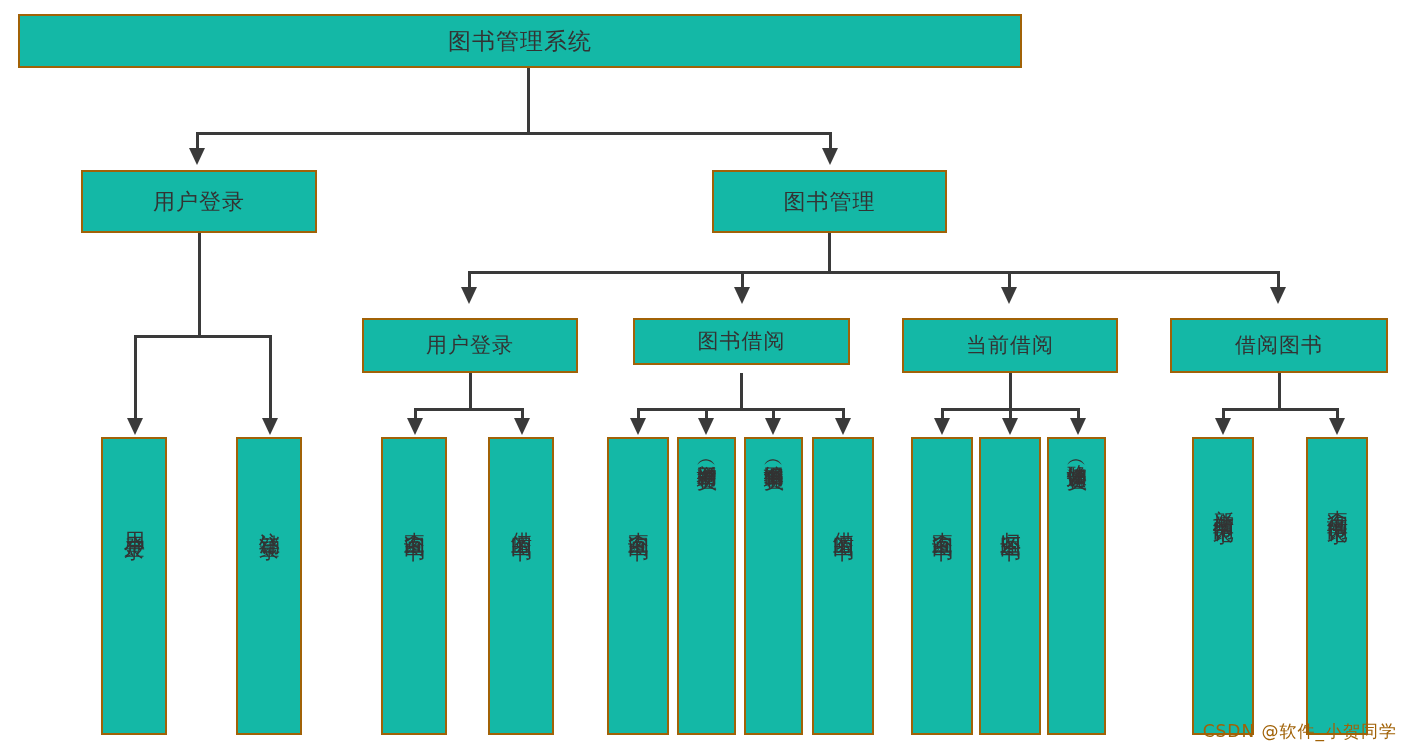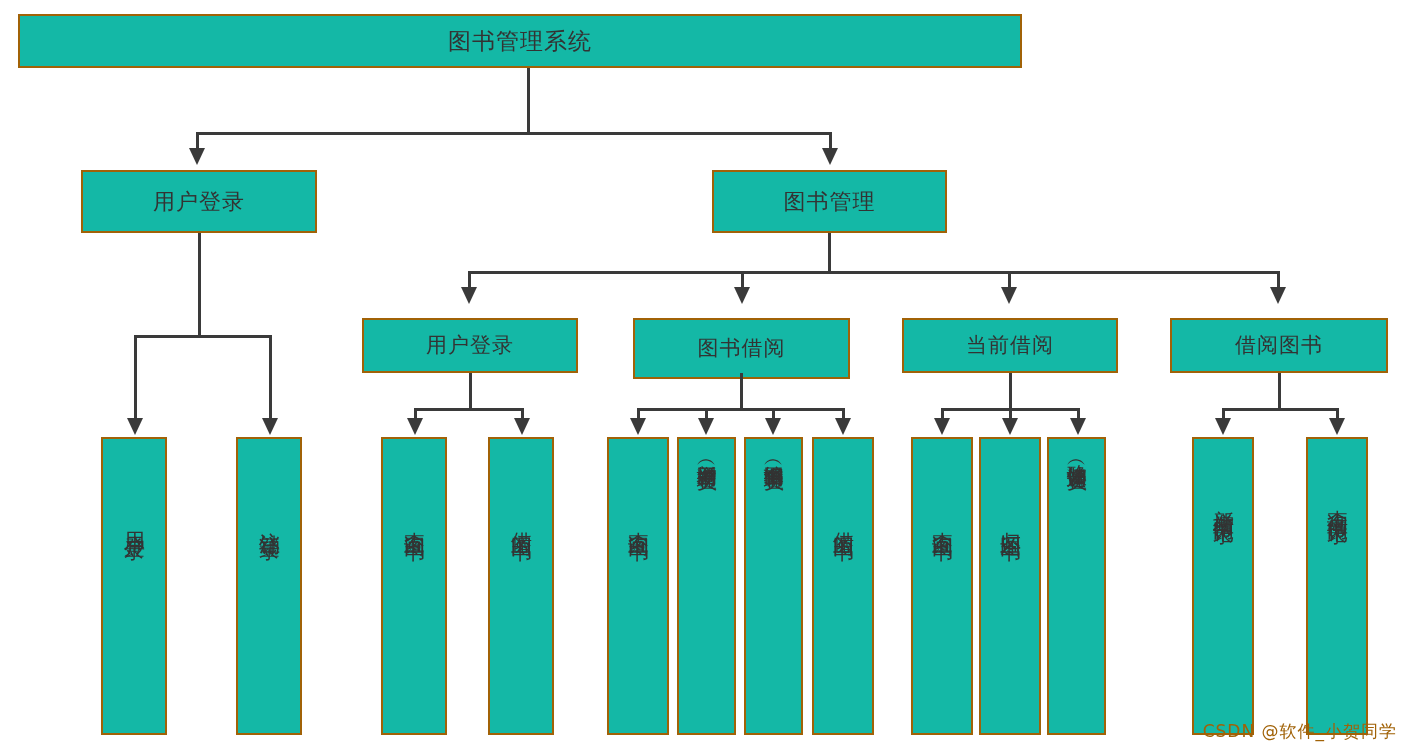--- a/index.html
+++ b/index.html
@@ -132,21 +132,21 @@
   <div class="vline" style="left:741px;top:271px;height:17px;"></div>
   <div class="arrow" style="left:734px;top:287px;"></div>
   <div class="vline" style="left:1008px;top:271px;height:17px;"></div>
   <div class="arrow" style="left:1001px;top:287px;"></div>
   <div class="vline" style="left:1277px;top:271px;height:17px;"></div>
   <div class="arrow" style="left:1270px;top:287px;"></div>
 
   <div class="node level3" style="left:362px;top:318px;width:216px;height:55px;">
     <span class="node-label">用户登录</span>
   </div>
-  <div class="node level3" style="left:633px;top:318px;width:217px;height:61px;">
+  <div class="node level3" style="left:633px;top:318px;width:217px;height:47px;">
     <span class="node-label">图书借阅</span>
   </div>
   <div class="node level3" style="left:902px;top:318px;width:216px;height:55px;">
     <span class="node-label">当前借阅</span>
   </div>
   <div class="node level3" style="left:1170px;top:318px;width:218px;height:55px;">
     <span class="node-label">借阅图书</span>
   </div>
 
   <div class="vline" style="left:469px;top:373px;height:37px;"></div>

